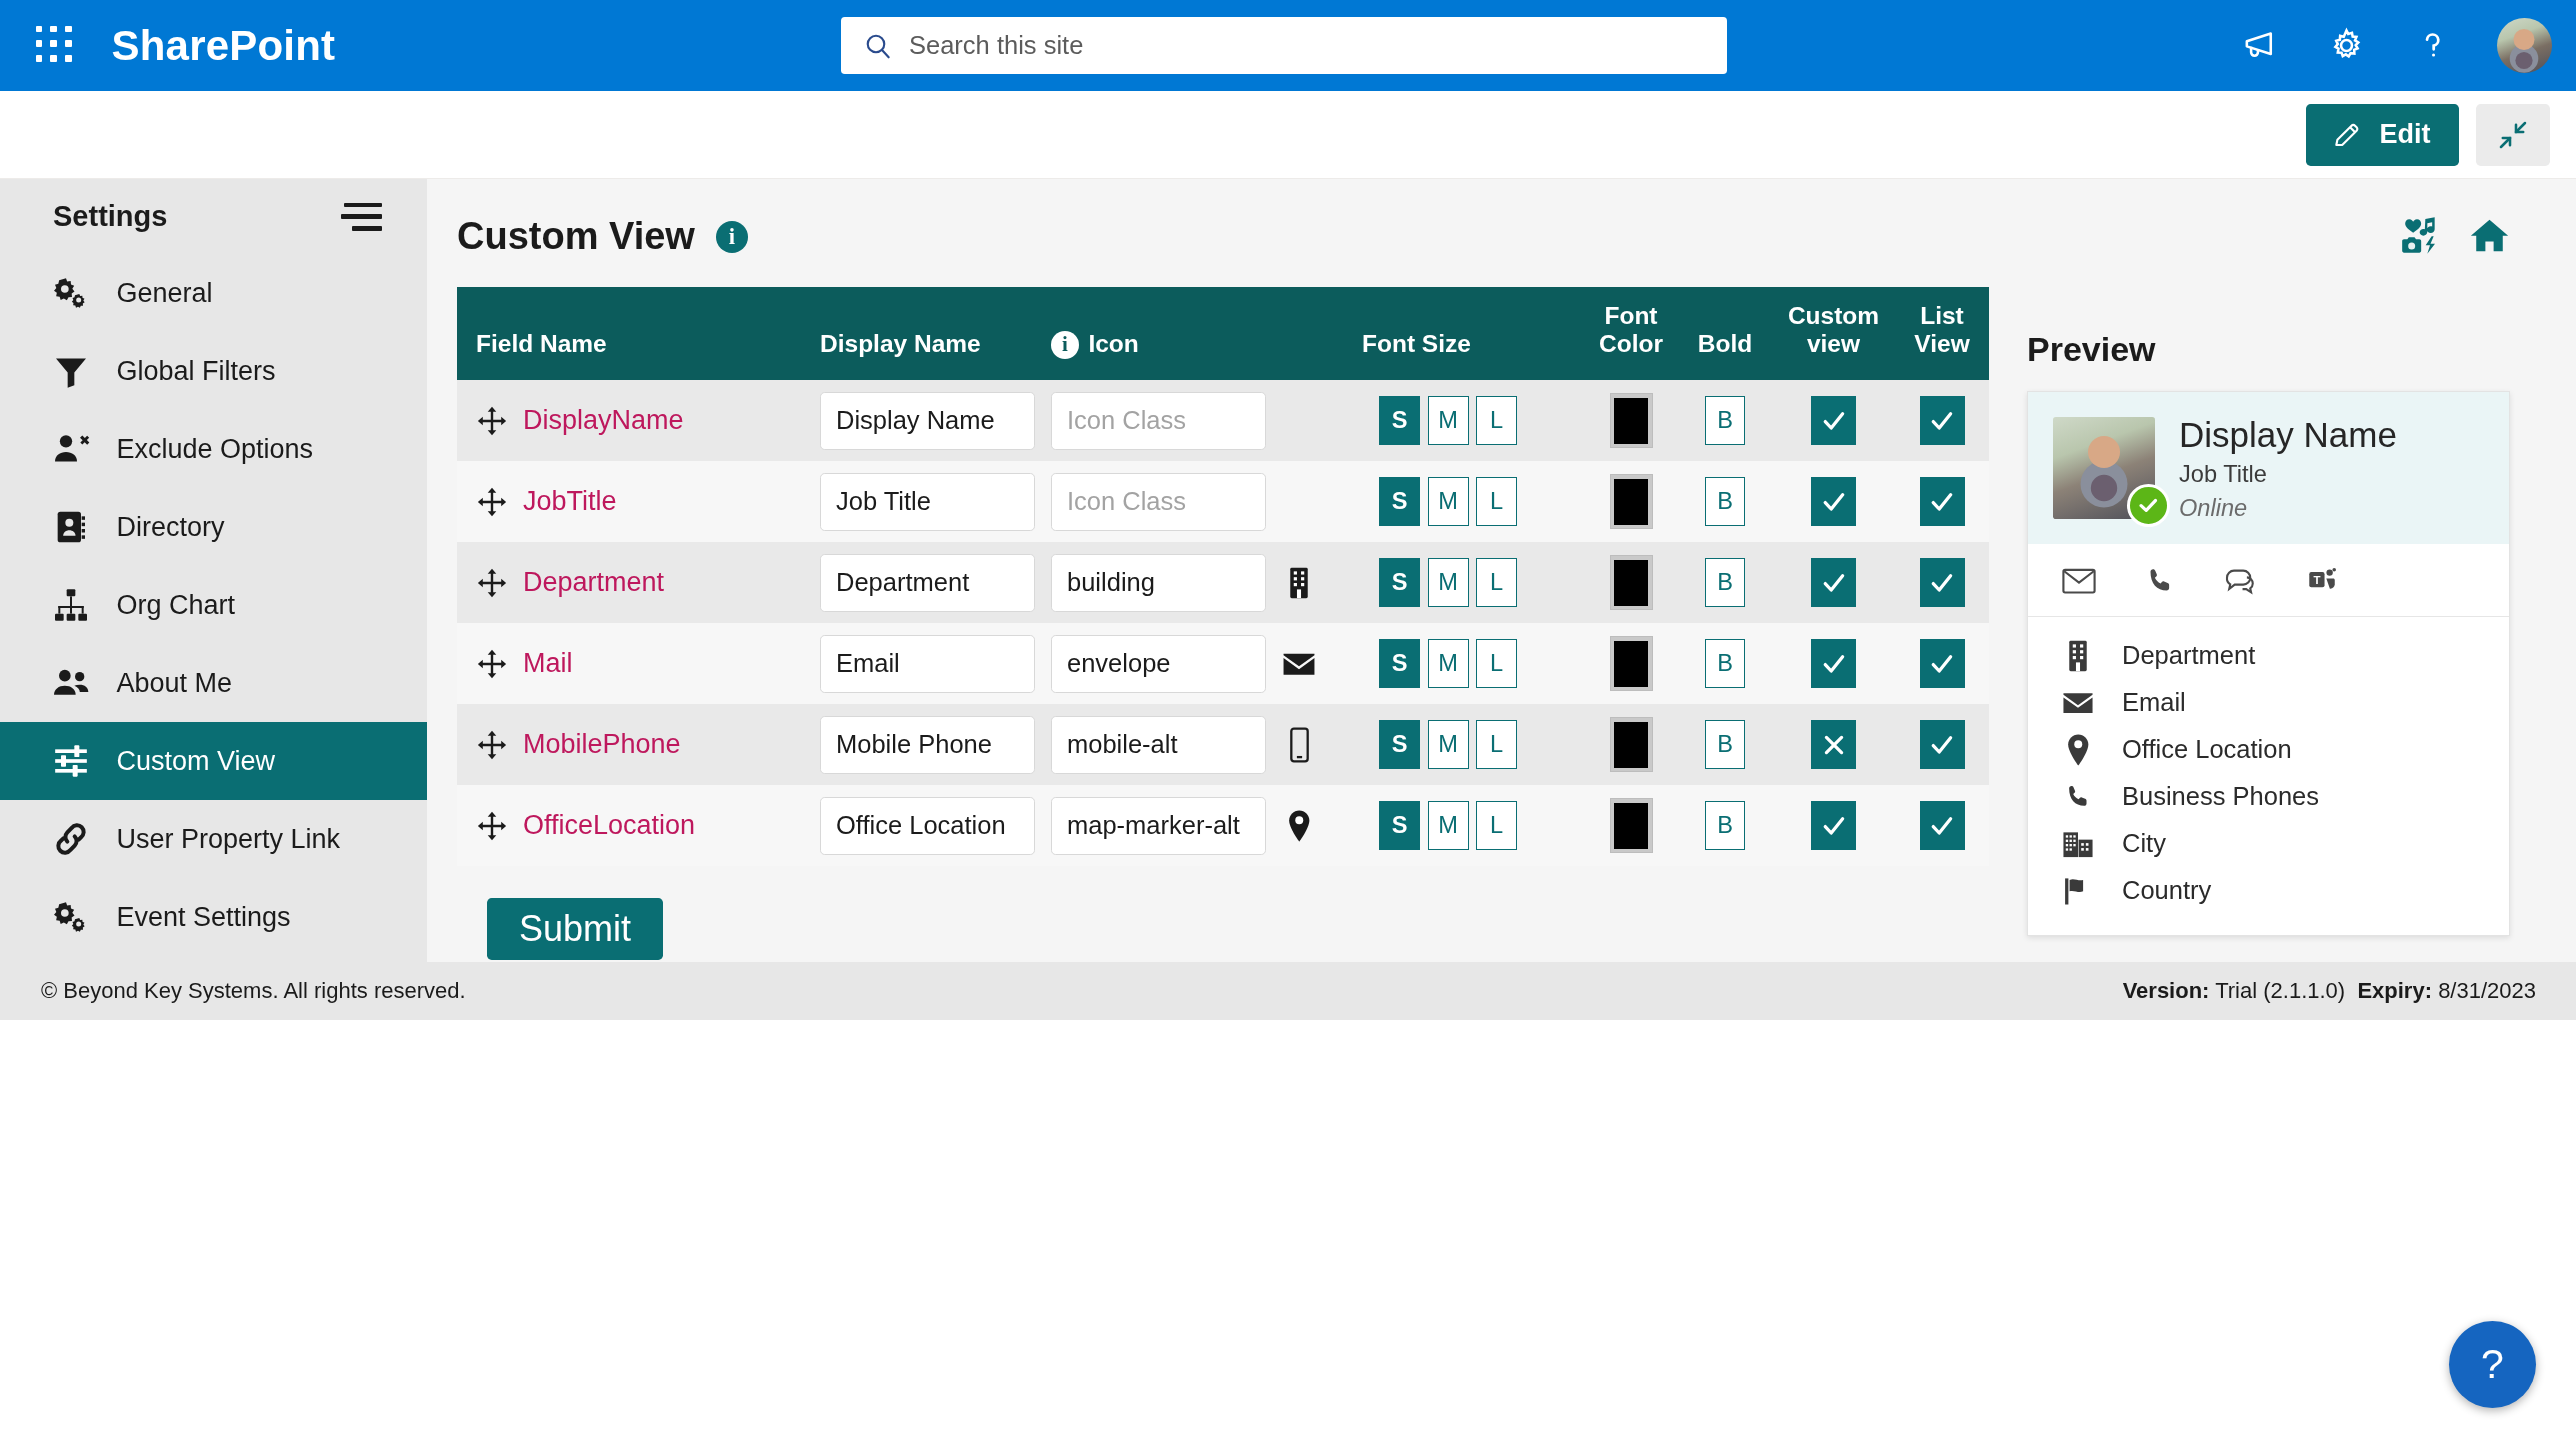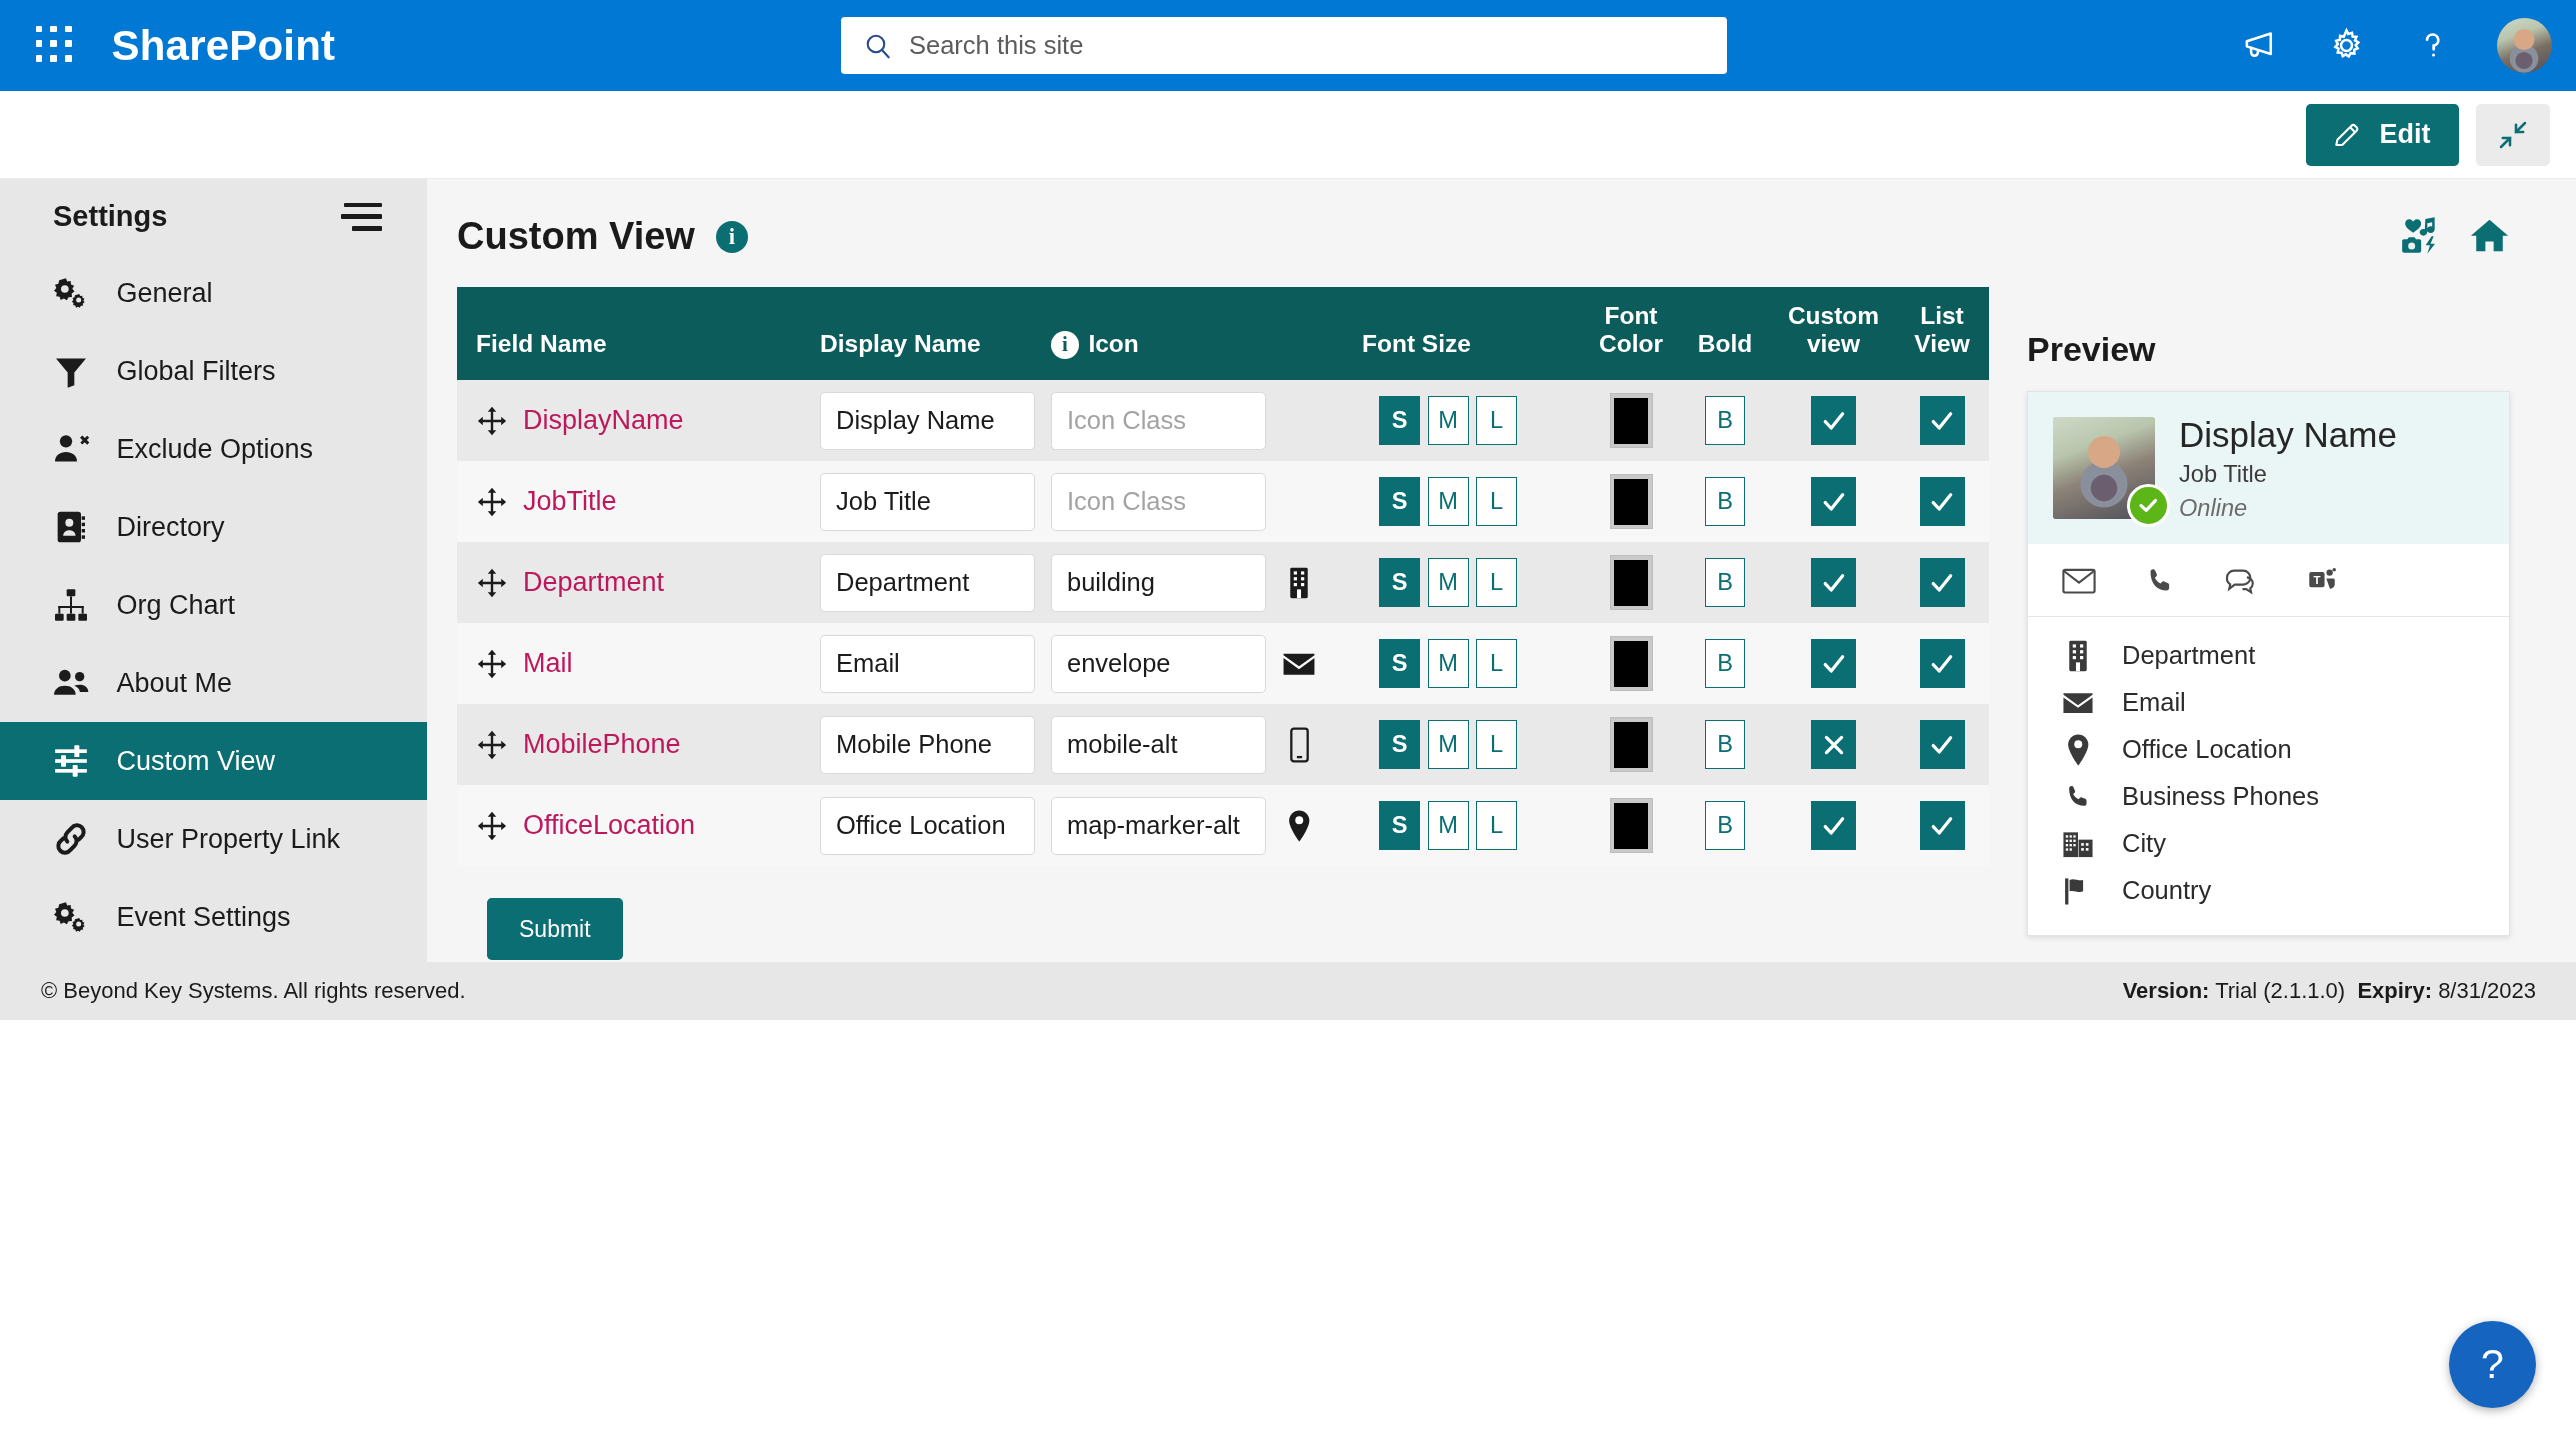--- a/index.html
+++ b/index.html
@@ -142,21 +142,21 @@
     font-size: 23.6px; display:flex; align-items:center; justify-content:center; margin:0 auto; cursor:pointer;
   }
   .chk {
     width: 45px; height: 49px; background:#0a6e73; display:flex; align-items:center;
     justify-content:center; margin: 0 auto; cursor:pointer;
   }
   .chk svg { display:block; }
 
   .submit-btn {
     margin: 32px 0 0 30px; background:#0a6e73; color:#fff; border:0; border-radius:4.7px;
-    height: 62px; padding: 0 32px; font-size: 23px; cursor:pointer;
+    height: 62px; padding: 0 32px; font-size: 36px; cursor:pointer;
     font-family:"Liberation Sans", sans-serif;
   }
 
   
   .preview-col { padding: 0 0 0 38px; width: 528px; }
   .preview-title { font-size: 34px; font-weight:700; color:#1b1b1b; margin: 43px 0 22.6px 0; }
   .pcard { width: 483px; background:#fff; border:0.9px solid #e3e3e3; box-shadow: 0 1.9px 5.7px rgba(0,0,0,.10); }
   .pcard-top { background:#eaf5f6; display:flex; align-items:center; gap: 24.5px; padding: 22.6px 24.5px; }
   .pavatar {
     width: 102px; height:102px; flex:none; position:relative; border-radius:2.8px; overflow:visible;

